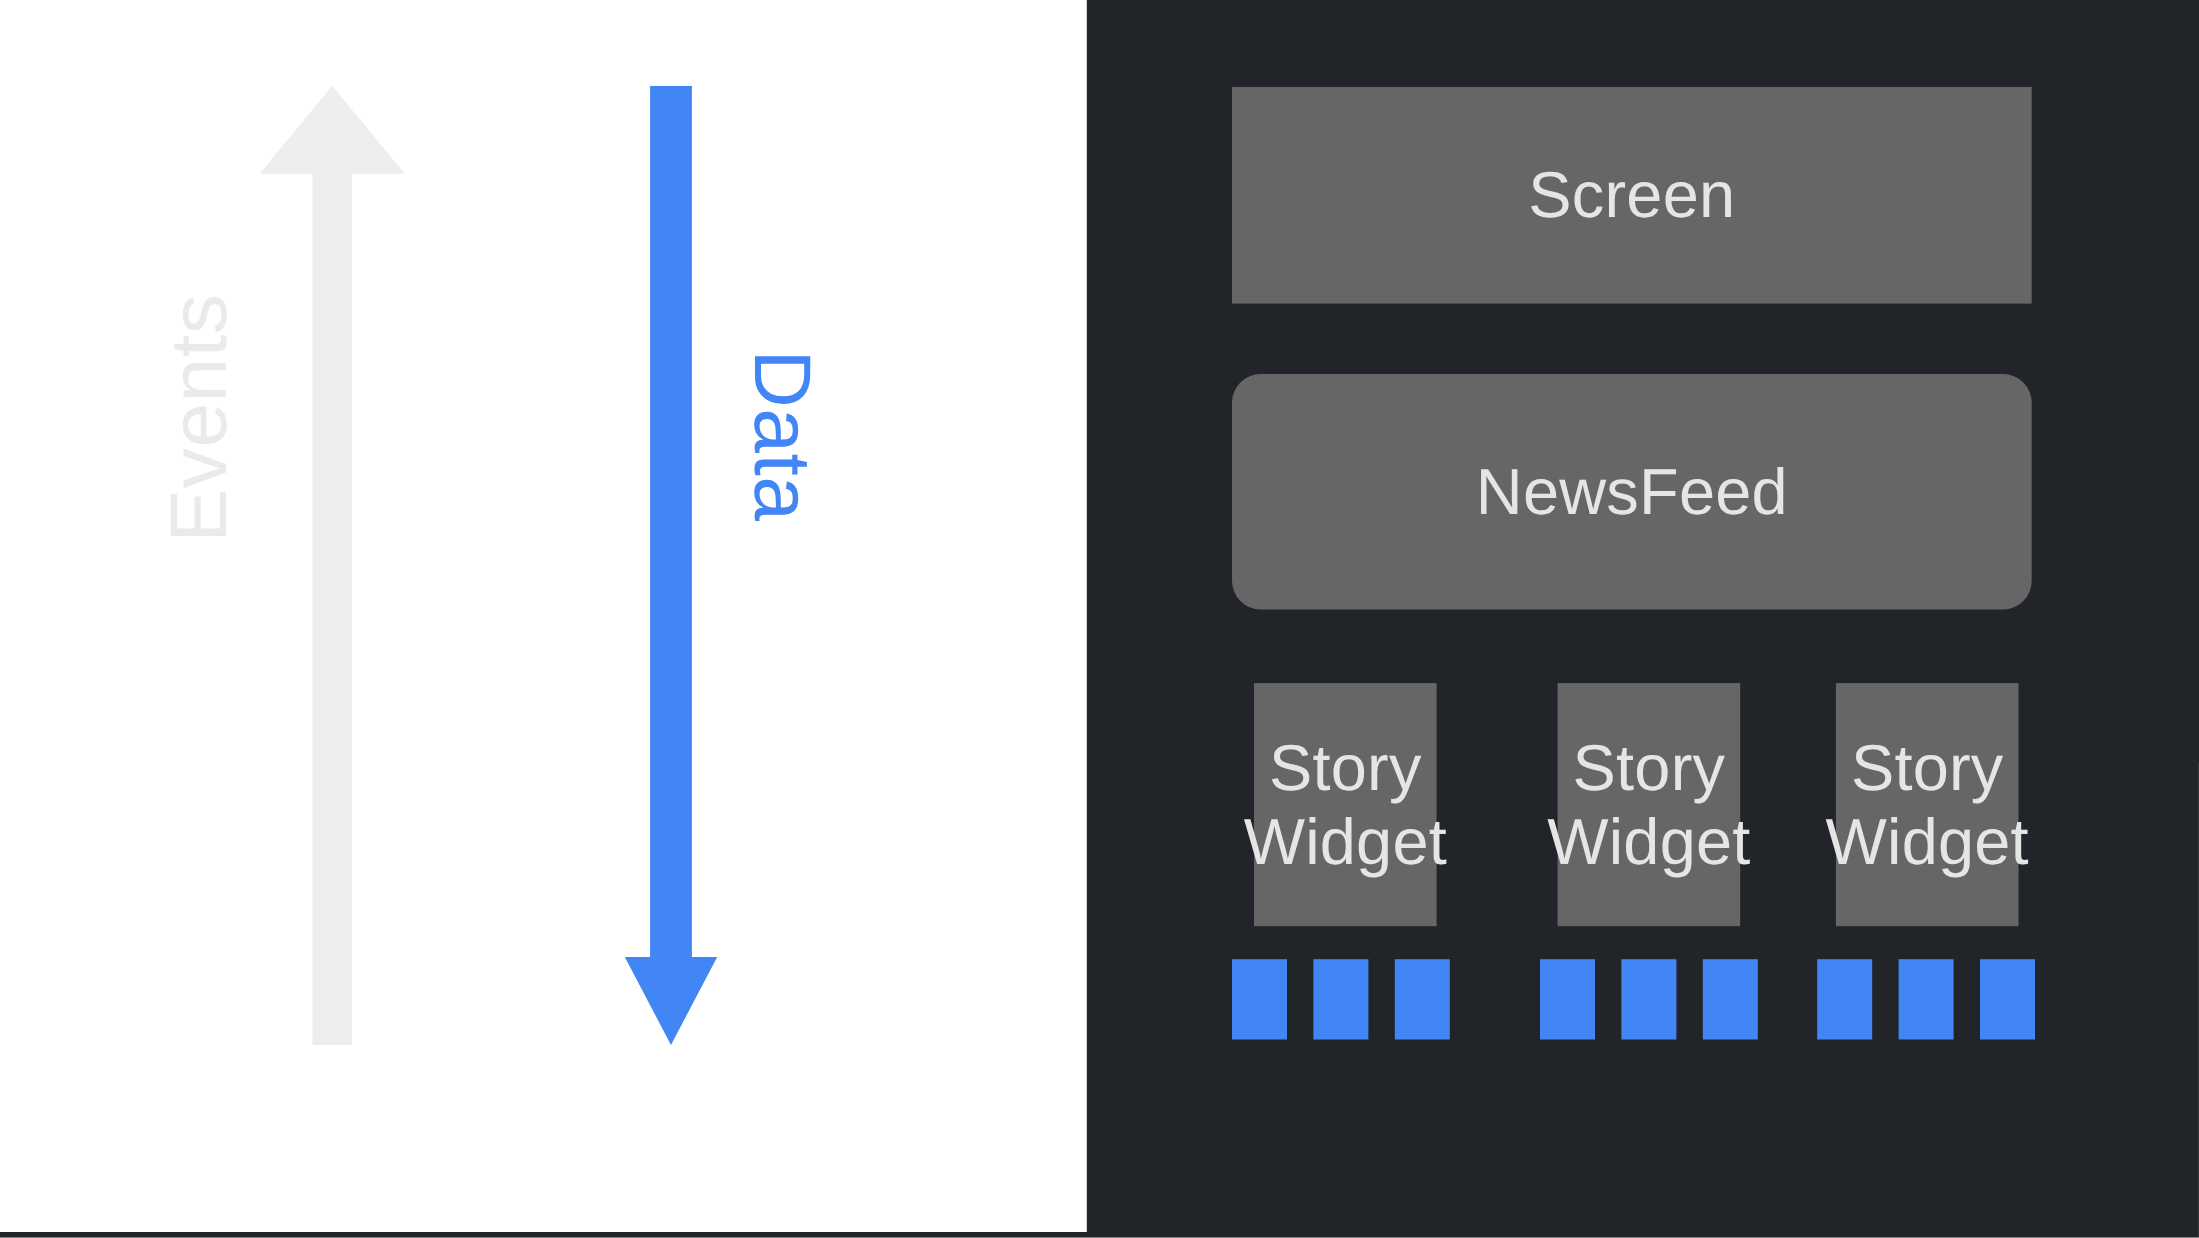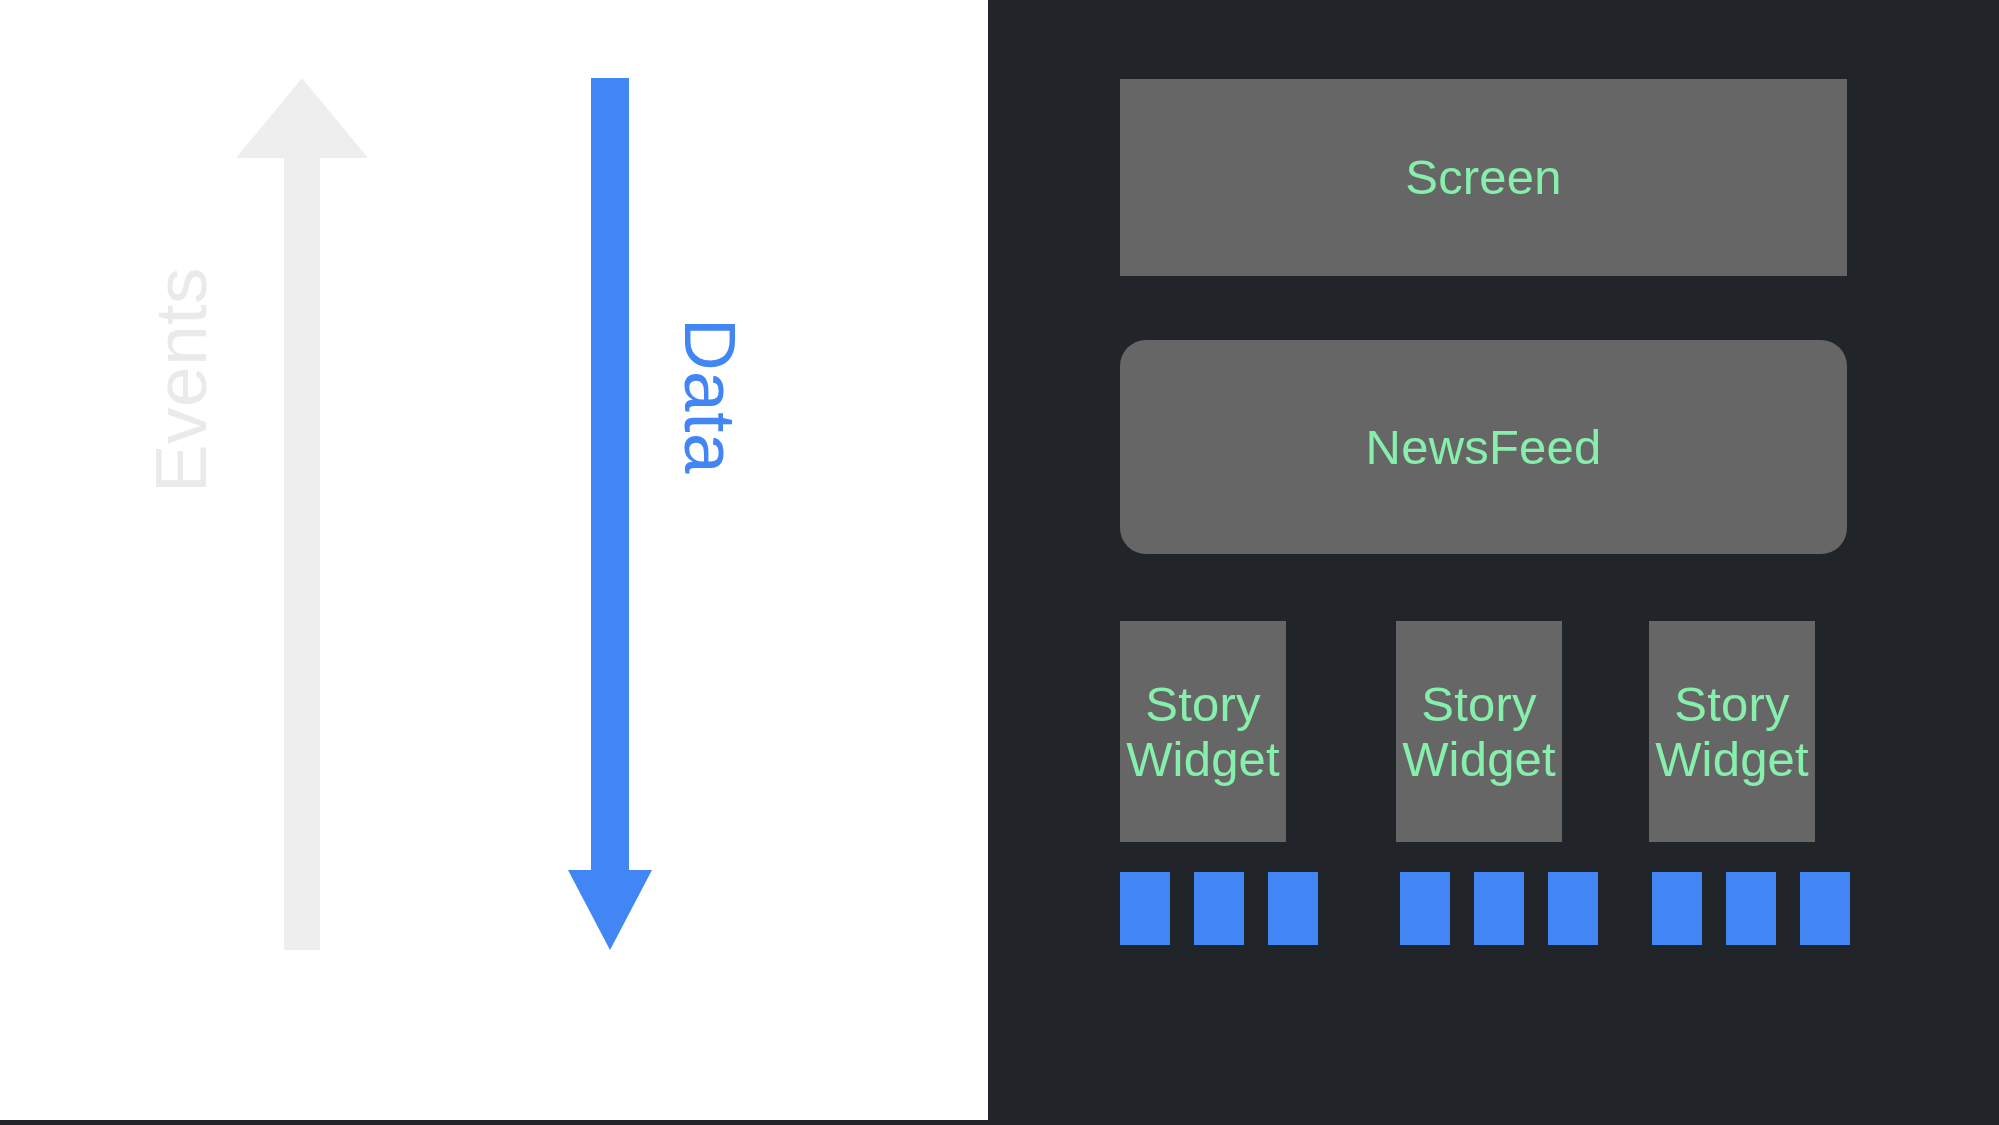--- a/index.html
+++ b/index.html
@@ -95,26 +95,26 @@
     left: 988px;
     top: 0;
     width: 1011px;
     height: 1120px;
     background: #212429;
   }
 
   .node-box {
     position: absolute;
     background: #666666;
-    color: #86efac;
+    color: #e5e5e5;
     display: flex;
     align-items: center;
     justify-content: center;
     text-align: center;
-    font-size: 49px;
+    font-size: 59px;
     font-weight: 400;
     line-height: 1.12;
     letter-spacing: 0.2px;
     box-sizing: border-box;
   }
 
   #box-screen {
     left: 132px;
     top: 79px;
     width: 727px;
@@ -127,20 +127,21 @@
     width: 727px;
     height: 214px;
     border-radius: 26px;
   }
 
   .story-widget {
     top: 621px;
     width: 166px;
     height: 221px;
     padding: 0 8px;
+    margin-left: 20px;
   }
   #story-widget-0 { left: 132px; }
   #story-widget-1 { left: 408px; }
   #story-widget-2 { left: 661px; }
 
   .leaf-group {
     position: absolute;
     top: 872px;
     height: 73px;
     display: flex;

